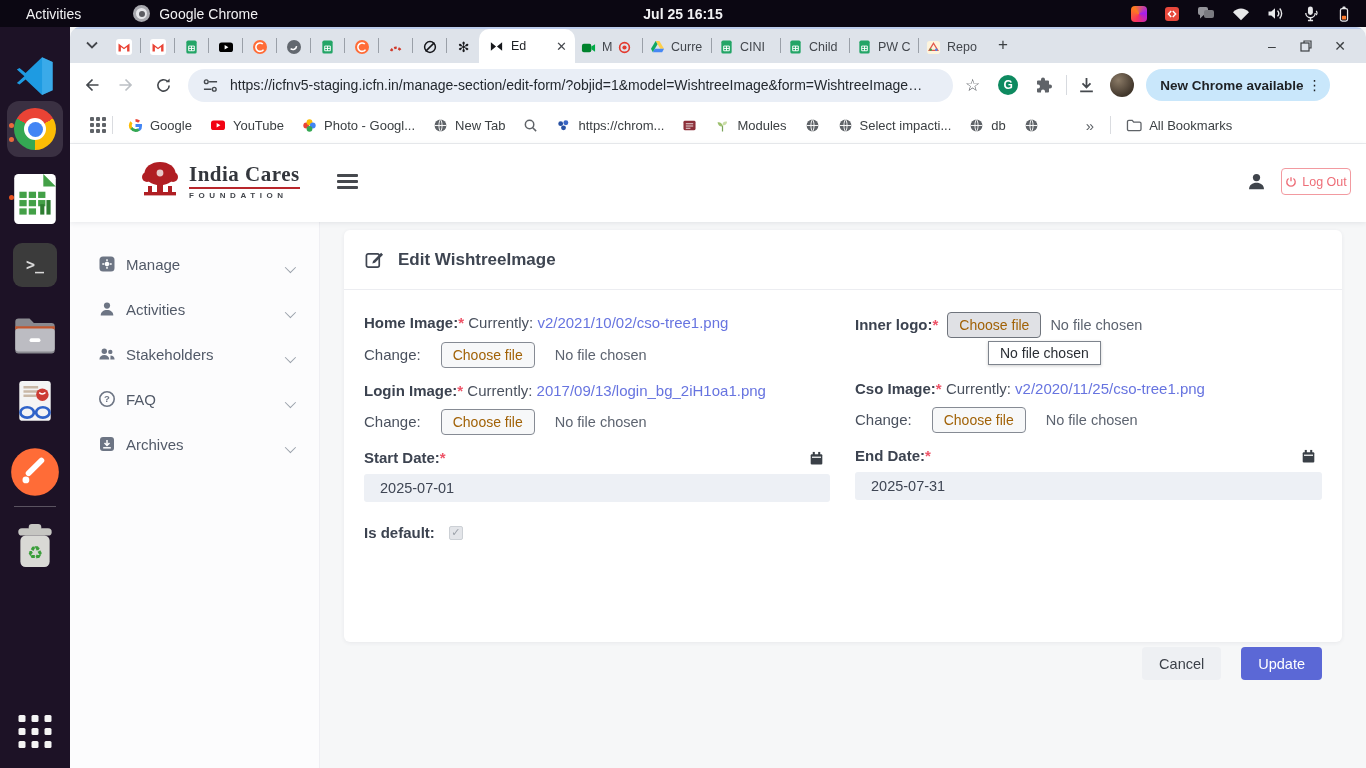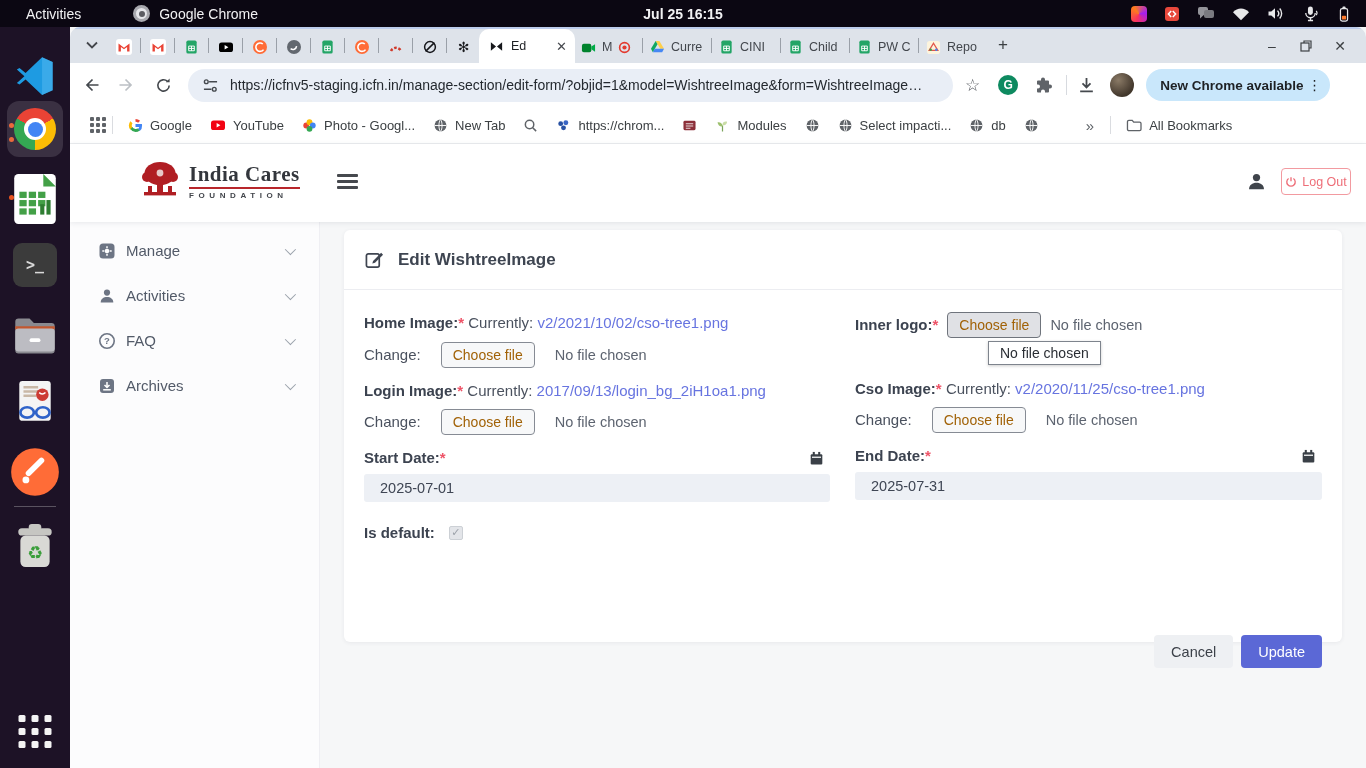--- a/index.html
+++ b/index.html
@@ -65,21 +65,21 @@
 .brand{position:absolute;left:68px;top:16px;display:flex;align-items:center;gap:7px;}
 .brand-text .b1{font-family:"Liberation Serif",serif;font-size:21px;font-weight:700;color:#33363c;letter-spacing:.5px;}
 .brand-text .redline{height:2px;background:#b8262b;margin:0 0 2px;}
 .brand-text .b2{font-size:8px;letter-spacing:4.6px;color:#43464c;font-weight:700;}
 .hamburger{position:absolute;left:267px;top:30px;width:21px;cursor:pointer;}
 .hamburger span{display:block;height:2.6px;background:#46494e;border-radius:1px;margin-bottom:3.6px;}
 .hd-user{position:absolute;right:99px;top:27px;}
 .logout-btn{position:absolute;right:15px;top:24px;width:70px;height:27px;border:1px solid #f29aa0;border-radius:4px;background:#fff;color:#ee6e78;font-size:12.5px;display:flex;align-items:center;justify-content:center;gap:5px;}
 
 .sidebar{position:absolute;left:0;top:78px;width:250px;height:546px;background:#fcfcfd;border-right:1px solid #efeff3;padding-top:6px;}
-.side-item{height:45px;display:flex;align-items:center;padding:0 26px 0 28px;color:#525a68;font-size:15px;cursor:pointer;}
+.side-item{height:45px;display:flex;align-items:flex-end;padding:0 26px 0 28px;color:#525a68;font-size:15px;cursor:pointer;}
 .side-item .s-ico{width:18px;margin-right:10px;flex:none;}
 .side-item .s-label{flex:1;}
 .chev{width:8px;height:8px;border-right:1.8px solid #9aa1ab;border-bottom:1.8px solid #9aa1ab;transform:rotate(45deg) translateY(-2px);}
 
 .main{position:absolute;left:250px;top:78px;width:1046px;height:546px;background:#f6f7f8;}
 .card{position:absolute;left:24px;top:8px;width:998px;height:412px;background:#fff;border-radius:6px;box-shadow:0 1px 4px rgba(40,45,70,.07);}
 .card-head{height:60px;display:flex;align-items:center;gap:14px;padding:0 21px;border-bottom:1px solid #ecedf1;}
 .card-title{font-size:17px;font-weight:700;color:#3e4551;}
 .card-body{position:relative;padding:24px 20px 0;display:grid;grid-template-columns:466px 467px;column-gap:25px;}
 .fcol{position:relative;}
@@ -93,21 +93,21 @@
 .cf-text{color:#5d6470;font-size:14.5px;}
 .mt9{margin-top:9px;}.mt8{margin-top:8px;}.mt13{margin-top:13px;}
 .date-row{display:flex;align-items:center;justify-content:space-between;margin-top:13px;height:18px;padding-right:6px;}
 .date-input{margin-top:7px;width:100%;height:28px;background:#edf0f5;border:none;border-radius:3px;padding:0 16px;font-size:14.5px;color:#3f4654;font-family:inherit;}
 .isdef-row{margin-top:22px;display:flex;align-items:center;gap:14px;height:18px;}
 .checkbox{width:14px;height:14px;background:#e3e5e9;border:1px solid #ccd0d5;border-radius:2px;position:relative;}
 .checkbox::after{content:"✓";position:absolute;left:1.5px;top:-1.5px;font-size:11px;color:#9ba1a9;}
 .inner-row{display:flex;align-items:center;gap:9px;margin-top:-4px;height:30px;}
 .tooltip{position:absolute;left:133px;top:27px;background:#fff;border:1px solid #7e848d;box-shadow:0 1px 3px rgba(0,0,0,.2);padding:3px 11px;font-size:14px;color:#2a2e34;z-index:6;white-space:nowrap;}
 .cso-line{margin-top:40px;}
-.btn-row{position:absolute;right:20px;top:345px;display:flex;gap:8px;}
+.btn-row{position:absolute;right:20px;top:357px;display:flex;gap:20px;}
 .btn{height:33px;border:none;border-radius:4px;font-size:14.5px;font-family:inherit;padding:0 17px;cursor:pointer;}
 .btn-cancel{background:#eef0f3;color:#3c4149;}
 .btn-update{background:#5b68d6;color:#fff;}
 </style>
 </head>
 <body>
 
 <div class="gnome-bar">
   <div class="gb-activities">Activities</div>
   <div class="gb-app">
@@ -597,20 +597,32 @@
               <circle cx="9" cy="5.6" r="3.1" fill="#6d7584"></circle>
               <path d="M2.7 15.5c0-3.4 2.8-5.4 6.3-5.4s6.3 2 6.3 5.4z" fill="#6d7584"></path>
             </svg>
           </span>
         <span class="s-label">Activities</span>
         <span class="chev"></span>
       </div>
       <div class="side-item">
         <span class="s-ico">
             <svg width="18" height="18" viewBox="0 0 18 18">
+              <circle cx="6.3" cy="6.3" r="2.7" fill="#6d7584"></circle>
+              <circle cx="12.3" cy="6.9" r="2.2" fill="#6d7584"></circle>
+              <path d="M1.4 14.6c0-2.9 2.2-4.5 4.9-4.5s4.9 1.6 4.9 4.5z" fill="#6d7584"></path>
+              <path d="M12.5 10.6c2.3.1 4.1 1.5 4.1 3.9h-4.2z" fill="#6d7584"></path>
+            </svg>
+          </span>
+        <span class="s-label">Stakeholders</span>
+        <span class="chev"></span>
+      </div>
+      <div class="side-item">
+        <span class="s-ico">
+            <svg width="18" height="18" viewBox="0 0 18 18">
               <circle cx="9" cy="9" r="7.2" fill="none" stroke="#6d7584" stroke-width="1.6"></circle>
               <text x="9" y="12.4" font-size="9.5" font-weight="bold" fill="#6d7584" text-anchor="middle" font-family="Liberation Sans">?</text>
             </svg>
           </span>
         <span class="s-label">FAQ</span>
         <span class="chev"></span>
       </div>
       <div class="side-item">
         <span class="s-ico">
             <svg width="18" height="18" viewBox="0 0 18 18">

